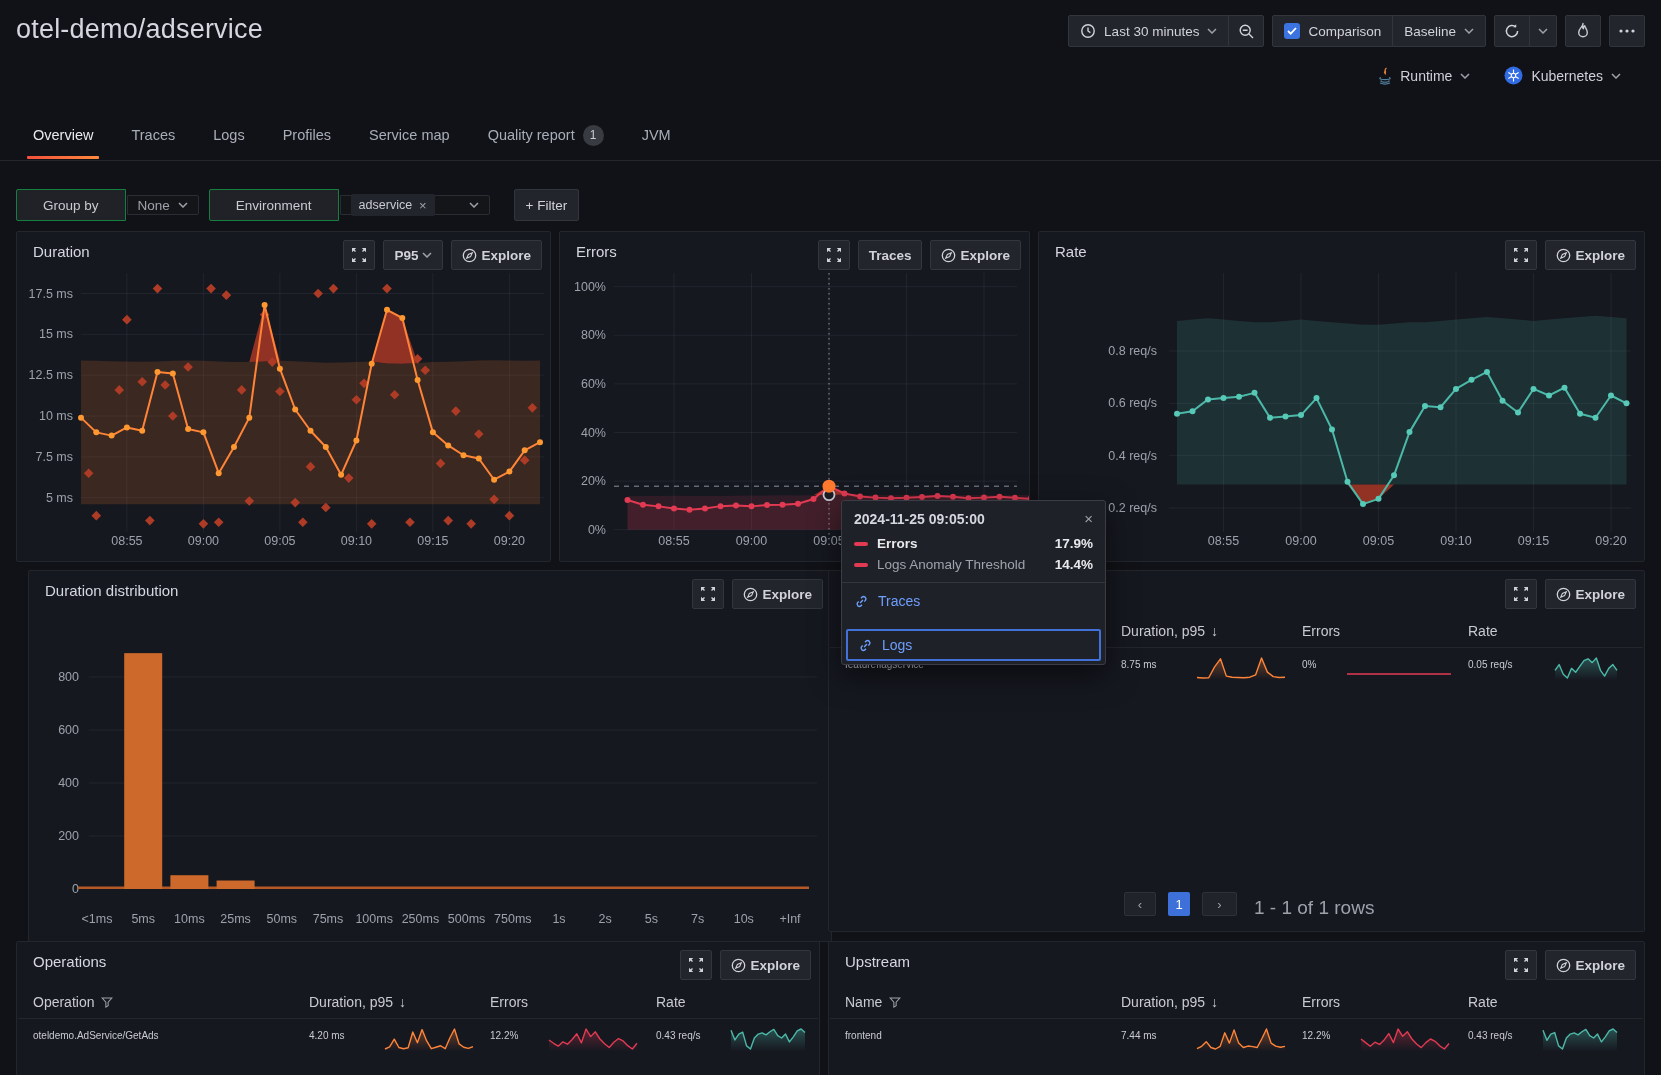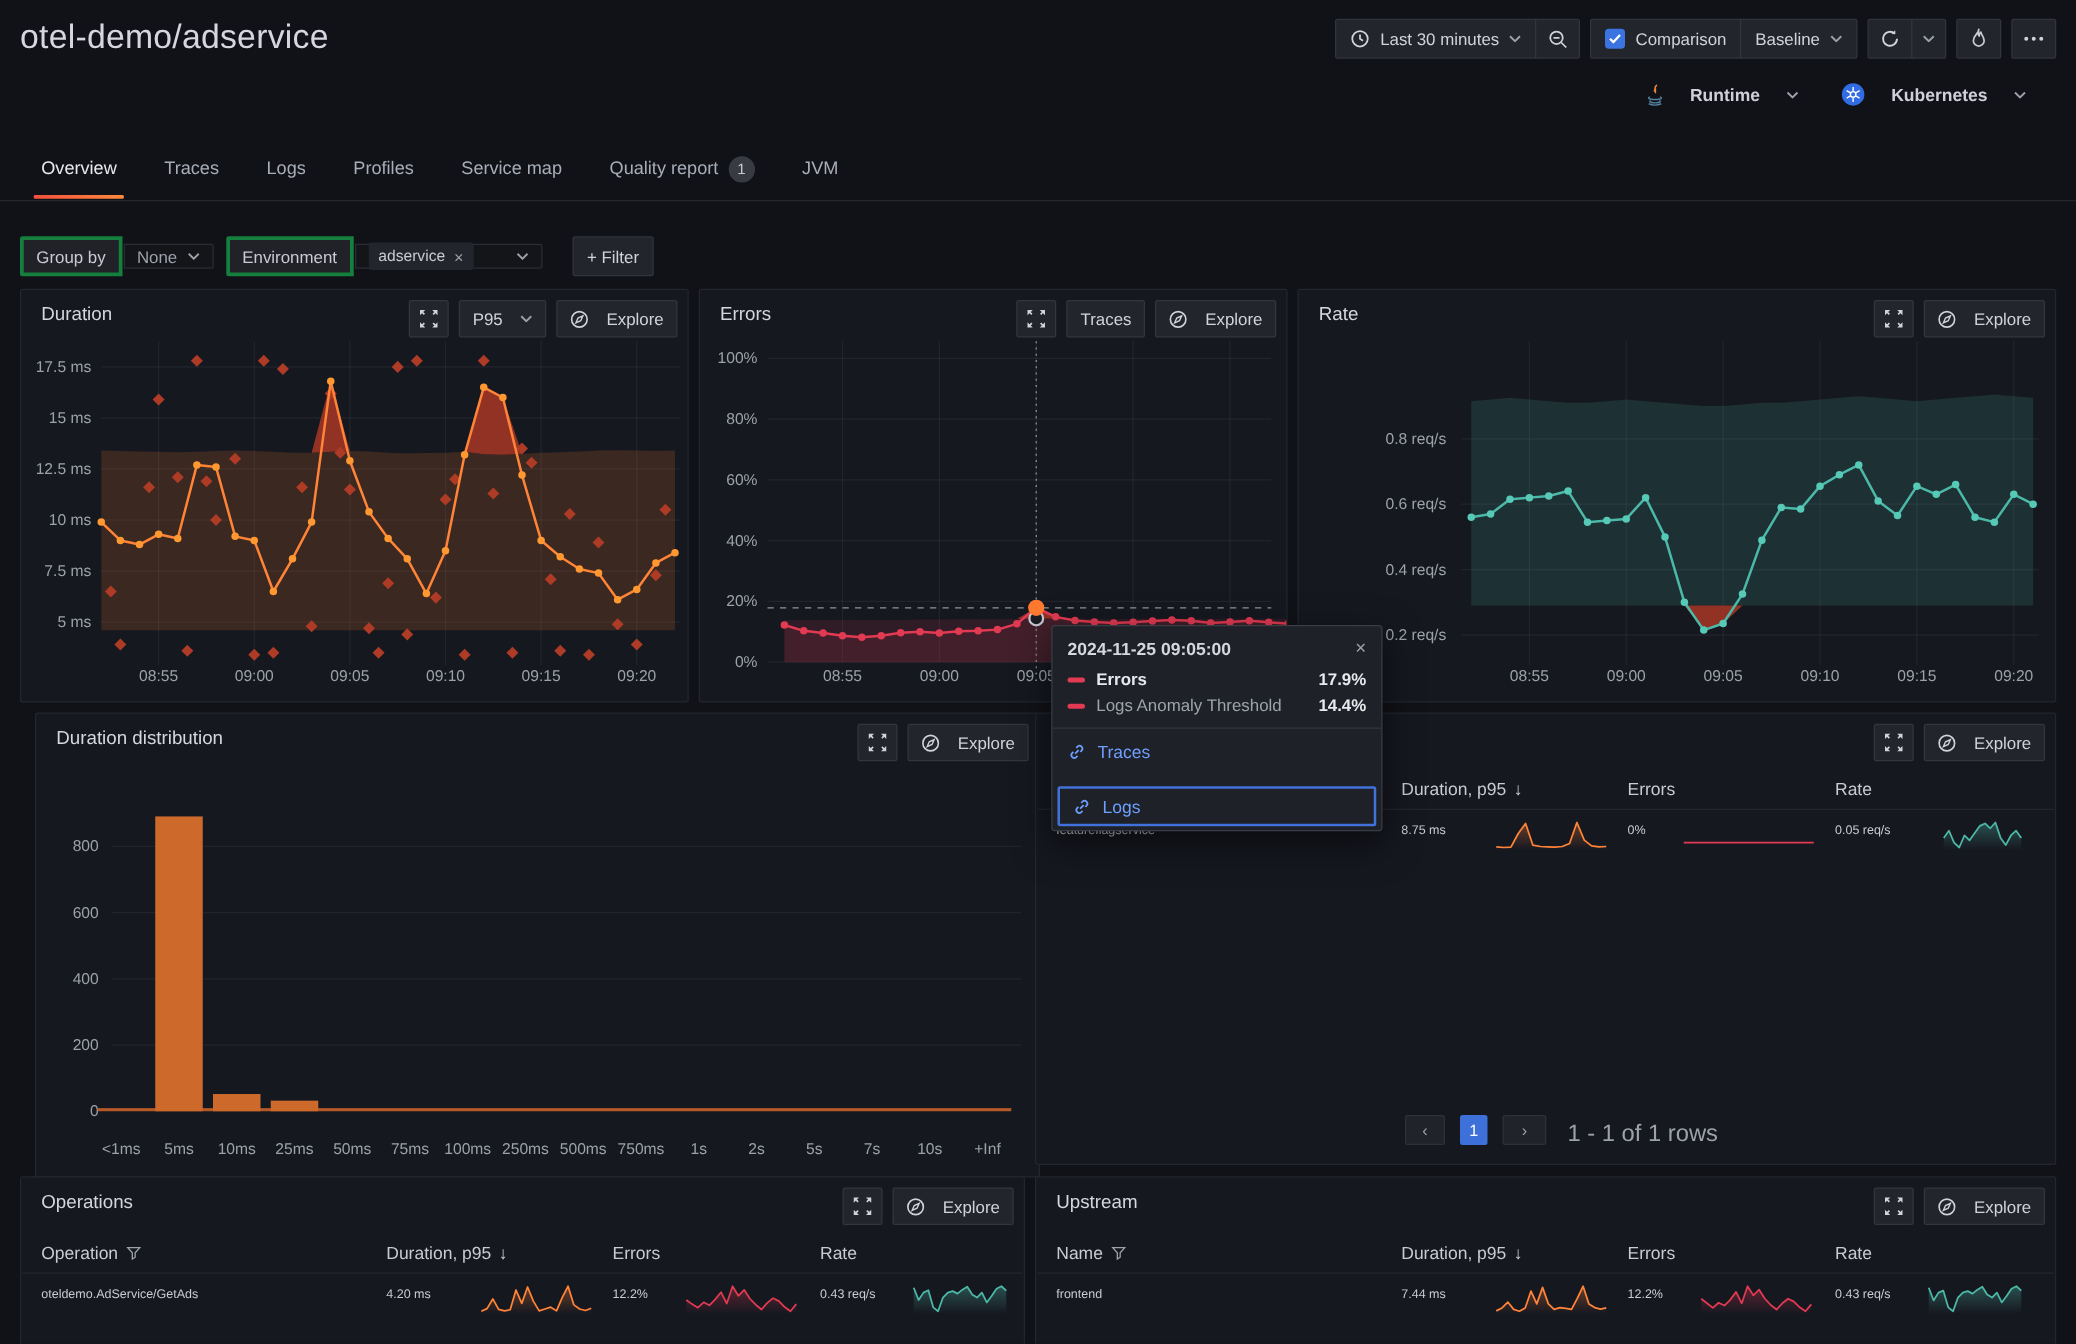--- a/index.html
+++ b/index.html
@@ -8,36 +8,36 @@
 .page-title{position:absolute;left:16px;top:14px;font-size:27px;font-weight:400;color:#D5D6E0;letter-spacing:.2px}
 .toolbar{position:absolute;top:15px;right:16px;display:flex;gap:8px;align-items:flex-start}
 .toolbar2{position:absolute;top:66px;right:40px;display:flex;gap:34px;align-items:center}
 .grp{display:flex}
 .grp .btn{border-radius:0;margin-left:-1px}
 .grp .btn:first-child{border-radius:2px 0 0 2px;margin-left:0}
 .grp .btn:last-child{border-radius:0 2px 2px 0}
 .btn{display:inline-flex;align-items:center;gap:8px;background:#22252B;border:1px solid #32353C;border-radius:2px;height:32px;padding:0 11px;font-size:13.5px;font-weight:500;color:#D2D3DA;cursor:pointer;white-space:nowrap}
 .btn.icon{width:36px;justify-content:center;padding:0}
 .btn.narrow{width:28px;justify-content:center;padding:0}
-.ghostbtn{display:inline-flex;align-items:center;gap:21px;background:transparent;border:none;font-size:14px;font-weight:700;color:#CFD0D8;cursor:pointer}
+.ghostbtn{display:inline-flex;align-items:center;gap:8px;background:transparent;border:none;font-size:14px;font-weight:400;color:#CFD0D8;cursor:pointer}
 .checkbox{width:16px;height:16px;border-radius:3px;background:#3B73E0;display:inline-flex;align-items:center;justify-content:center}
 .tabsbar{position:absolute;left:0;right:0;top:110px;height:51px;border-bottom:1px solid #24262C;display:flex;align-items:center;padding-left:27px}
 .tab{position:relative;height:51px;display:flex;align-items:center;gap:8px;padding:0 6px;margin-right:26px;font-size:14.5px;font-weight:500;color:#A8AEB9;cursor:pointer}
 .tab.active{color:#E8E9ED}
 .tab.active:after{content:"";position:absolute;left:0;right:0;bottom:2px;height:3px;border-radius:1px;background:linear-gradient(90deg,#F2503C,#FF8A3C)}
 .badge{min-width:21px;height:21px;border-radius:11px;background:#383B42;color:#C9CAD2;font-size:12px;display:inline-flex;align-items:center;justify-content:center;padding:0 6px}
 .filters{position:absolute;left:16px;top:189px;height:32px;display:flex;align-items:center}
-.flabel{display:inline-flex;align-items:center;background:#202227;border:3px solid #15803d;height:32px;padding:0 10px;font-size:13.5px;font-weight:500;color:#C9CAD2;border-radius:2px 0 0 2px}
+.flabel{display:inline-flex;align-items:center;background:#202227;border:1px solid #15803d;height:32px;padding:0 26px;font-size:13.5px;font-weight:500;color:#C9CAD2;border-radius:2px 0 0 2px}
 .fselect{display:inline-flex;align-items:center;gap:8px;background:#131519;border:1px solid #2A2D34;height:20px;padding:0 10px;font-size:13.5px;color:#9FA2AA;border-radius:0 2px 2px 0;margin-left:1px;cursor:pointer}
 .chip{display:inline-flex;align-items:center;gap:7px;background:#22252B;border-radius:2px;height:22px;padding:0 8px;font-size:12.5px;color:#C9CAD2}
 .chip .x{color:#9FA2AA;font-size:13px}
 .panel{position:absolute;background:#161820;border:1px solid #23262C;border-radius:2px}
 .pt{position:absolute;top:11px;left:16px;font-size:15px;font-weight:500;color:#D5D6E0}
 .ph{position:absolute;top:8px;right:8px;display:flex;gap:8px;align-items:center;z-index:3}
-.hbtn{display:inline-flex;align-items:center;gap:14px;background:#22252B;border:1px solid #33363D;border-radius:2px;height:30px;padding:0 10px;font-size:13.5px;font-weight:400;color:#D2D3DA;cursor:pointer}
+.hbtn{display:inline-flex;align-items:center;gap:4px;background:#22252B;border:1px solid #33363D;border-radius:2px;height:30px;padding:0 10px;font-size:13.5px;font-weight:700;color:#D2D3DA;cursor:pointer}
 .hbtn.sq{width:32px;justify-content:center;padding:0}
 .link{color:#6E9FFF;font-size:14px;cursor:pointer}
 .thead{position:absolute;font-size:14px;font-weight:500;color:#C9CAD2;display:flex;align-items:center;gap:6px}
 .tval{position:absolute;font-size:10px;color:#C9CAD2}
 .hline{position:absolute;left:1px;right:1px;height:1px;background:#24262C}
 .spark{position:absolute}
 .pgbtn{position:absolute;height:24px;background:#202329;border:1px solid #2E3138;border-radius:2px;color:#9CA1AA;display:flex;align-items:center;justify-content:center;font-size:13px;cursor:pointer}
 .pgcur{position:absolute;height:24px;width:22px;background:#3D71D9;border-radius:2px;color:#FFFFFF;display:flex;align-items:center;justify-content:center;font-size:13px;font-weight:500}
 .pginfo{position:absolute;font-size:19px;color:#9CA1AA}
 .tooltip{position:absolute;left:841px;top:500px;width:265px;height:165px;background:#1E2127;border:1px solid #3A3D45;border-radius:3px;box-shadow:0 10px 30px rgba(0,0,0,.55);z-index:50}

